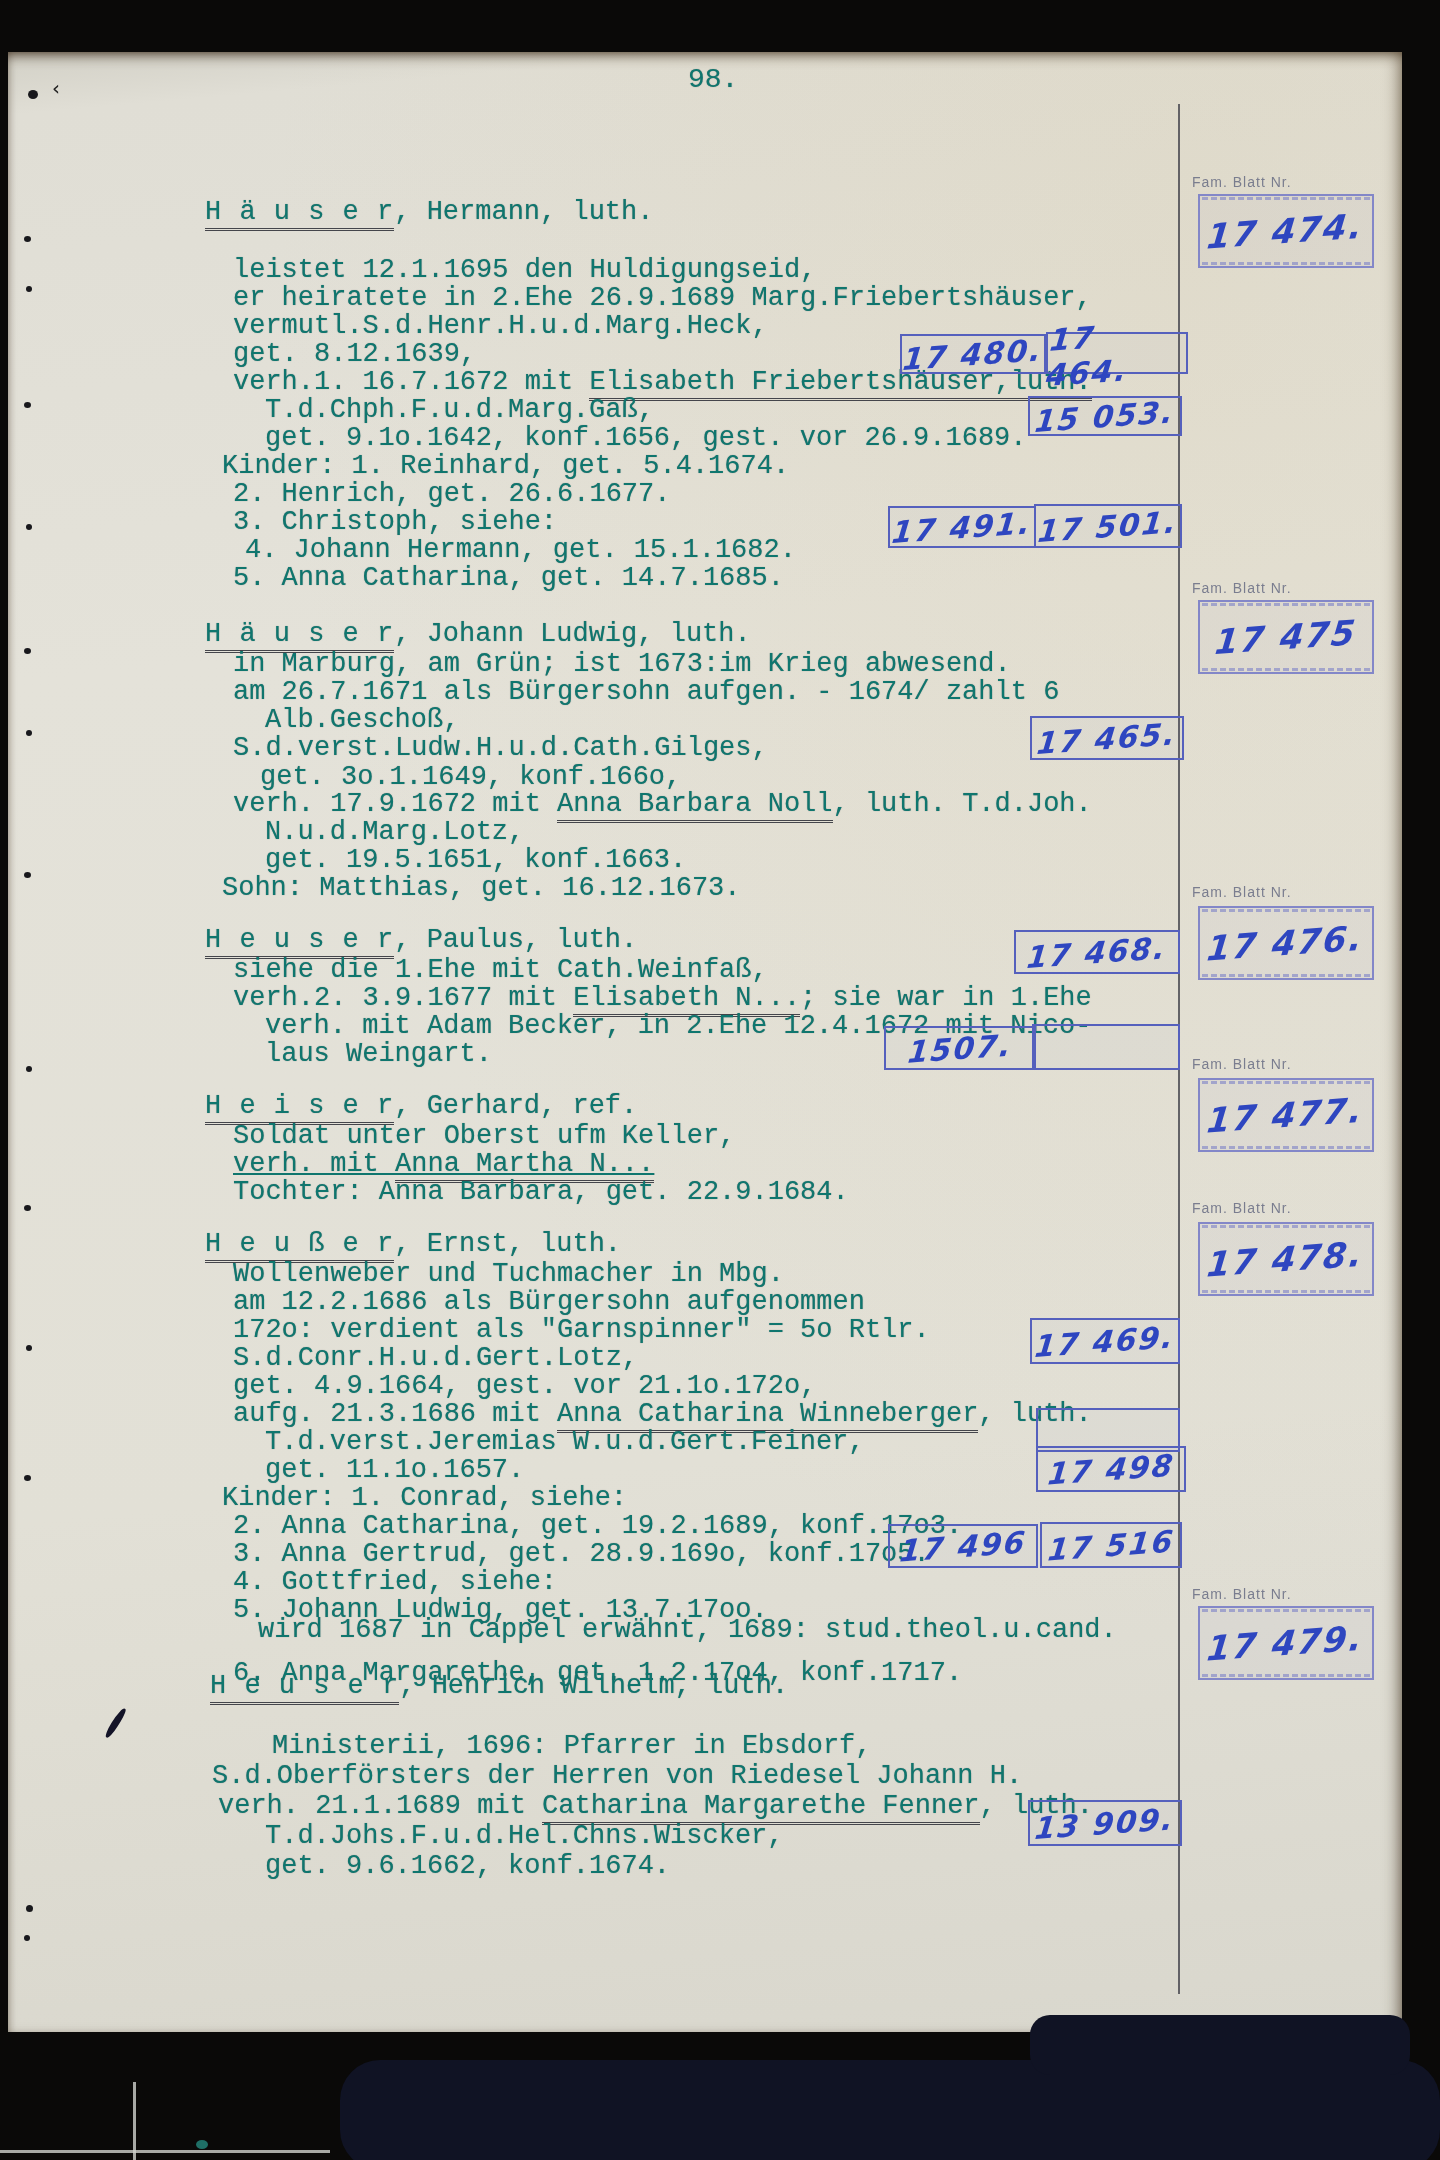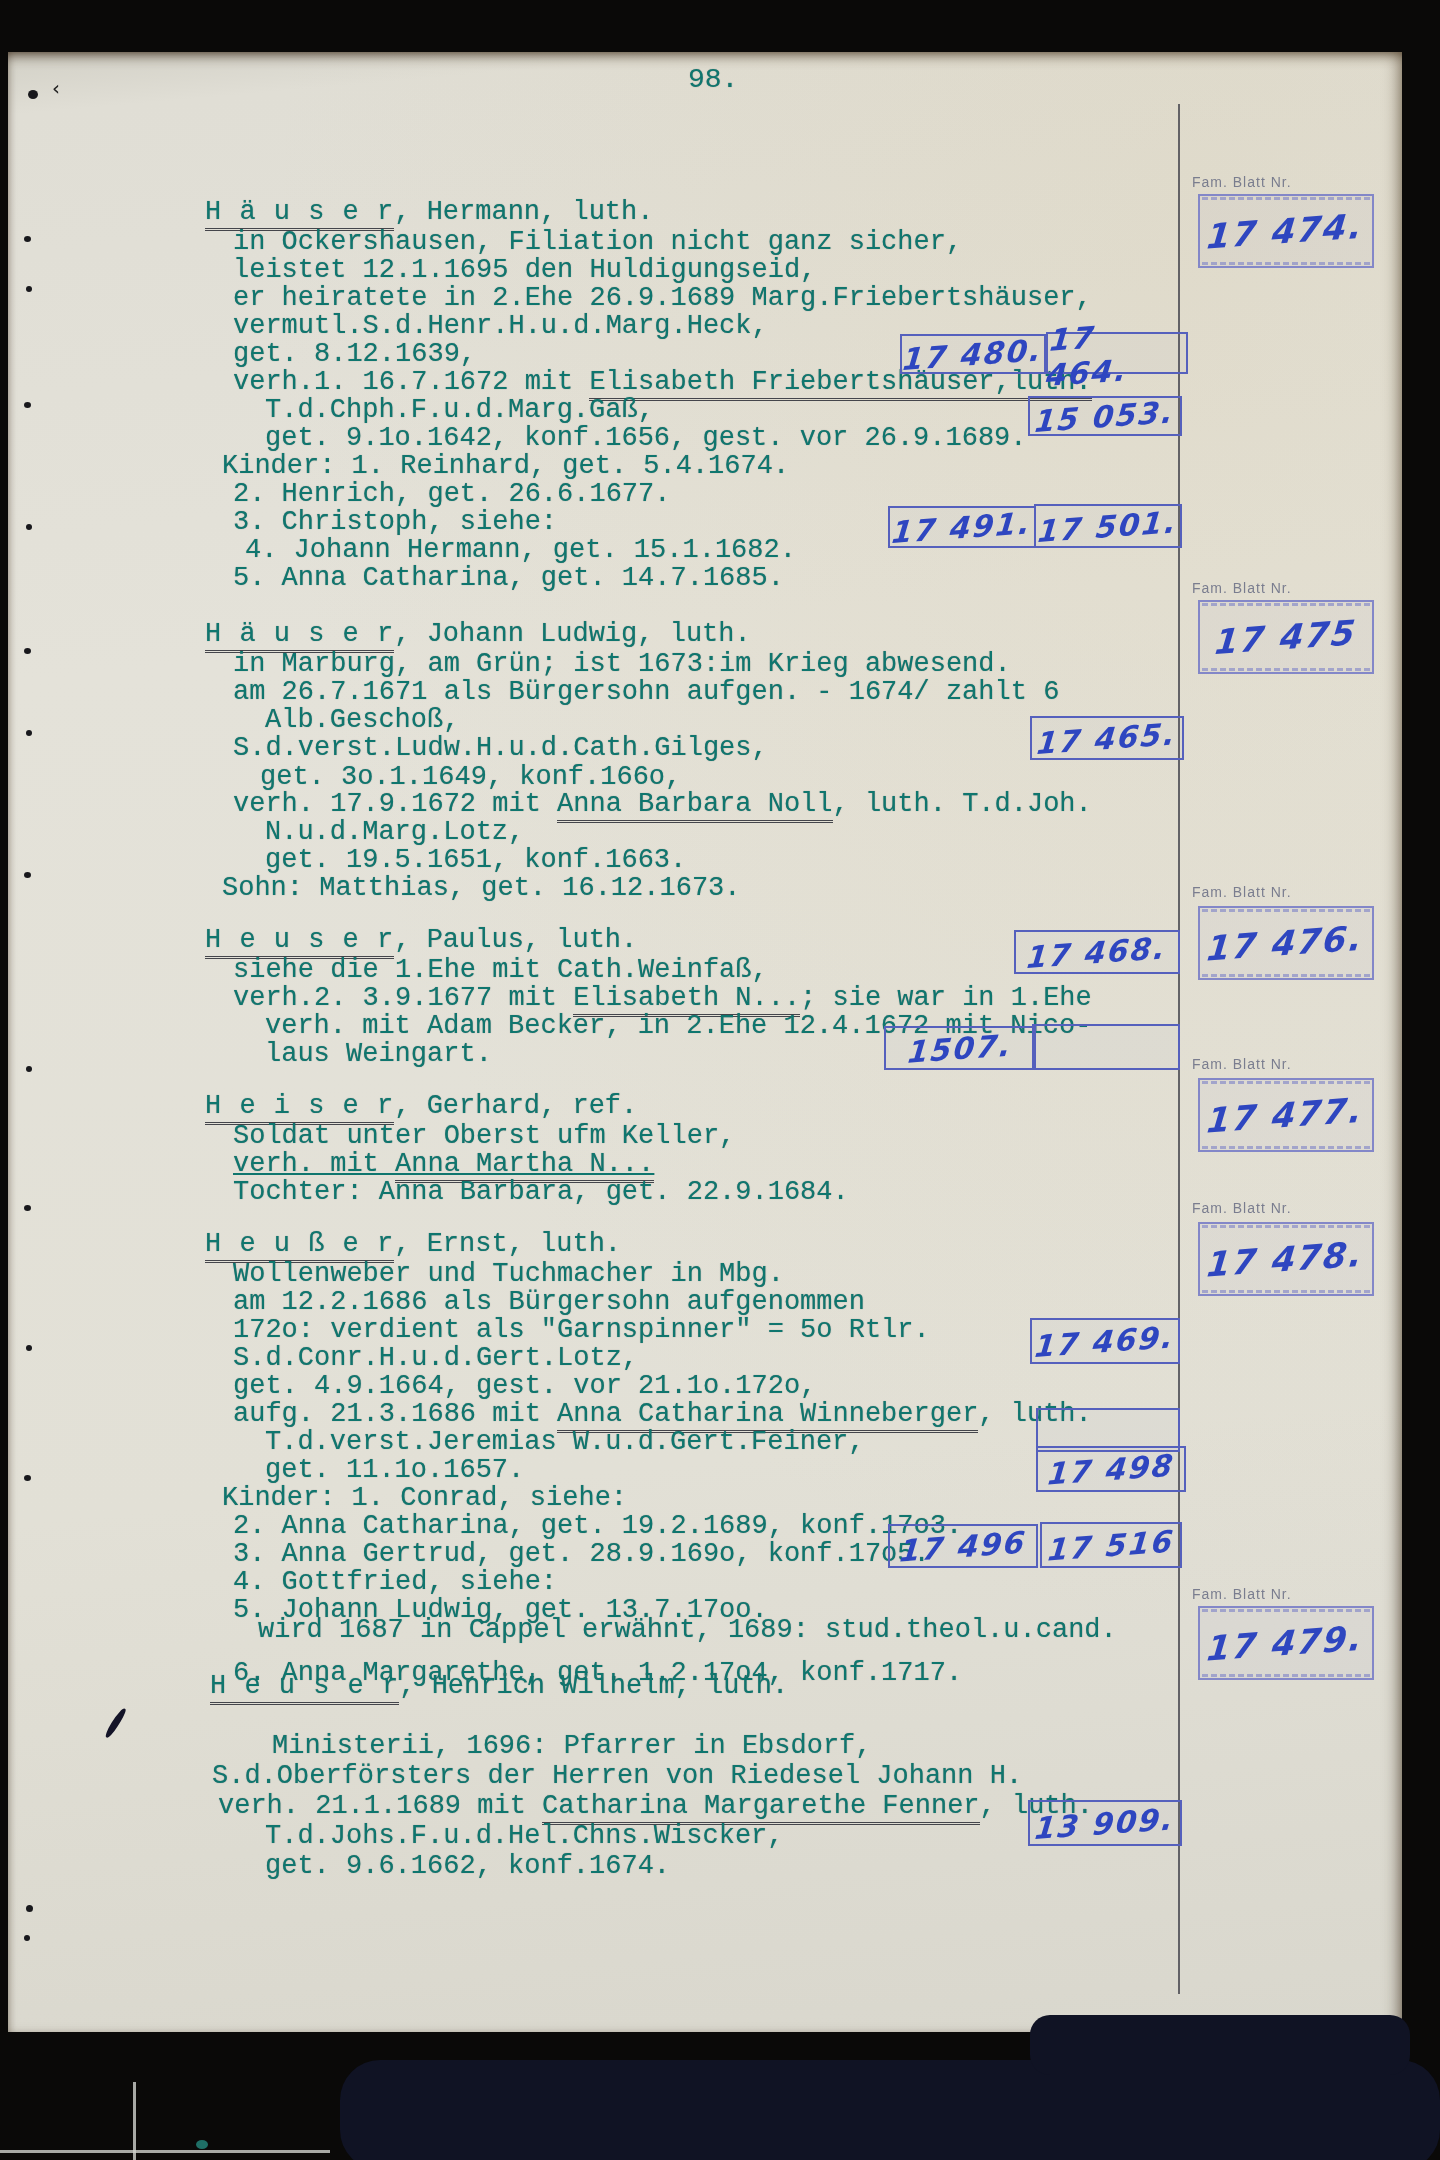--- a/index.html
+++ b/index.html
@@ -50,21 +50,20 @@
 <body>
 
 <div id="stage">
   <div id="paper"></div>
 
   <div class="tw" style="left:688px;top:66px;font-size:28px;">98.</div>
 
   <div id="vrule"></div>
 
   <div class="tw head" style="left:205px;top:198px;"><span class="nm">H ä u s e r</span><span>, Hermann, luth.</span></div>
-  <div class="tw" style="left:233px;top:228px;"><span>in Ockershausen, Filiation nicht ganz sicher,</span></div>
   <div class="tw" style="left:233px;top:256px;"><span>leistet 12.1.1695 den Huldigungseid,</span></div>
   <div class="tw" style="left:233px;top:284px;"><span>er heiratete in 2.Ehe 26.9.1689 Marg.Friebertshäuser,</span></div>
   <div class="tw" style="left:233px;top:312px;"><span>vermutl.S.d.Henr.H.u.d.Marg.Heck,</span></div>
   <div class="tw" style="left:233px;top:340px;"><span>get. 8.12.1639,</span></div>
   <div class="tw" style="left:233px;top:368px;"><span>verh.1. 16.7.1672 mit </span><span class="ul">Elisabeth Friebertshäuser,luth.</span></div>
   <div class="tw" style="left:265px;top:396px;"><span>T.d.Chph.F.u.d.Marg.Gaß,</span></div>
   <div class="tw" style="left:265px;top:424px;"><span>get. 9.1o.1642, konf.1656, gest. vor 26.9.1689.</span></div>
   <div class="tw" style="left:222px;top:452px;"><span>Kinder: 1. Reinhard, get. 5.4.1674.</span></div>
   <div class="tw" style="left:233px;top:480px;"><span>2. Henrich, get. 26.6.1677.</span></div>
   <div class="tw" style="left:233px;top:508px;"><span>3. Christoph, siehe:</span></div>

